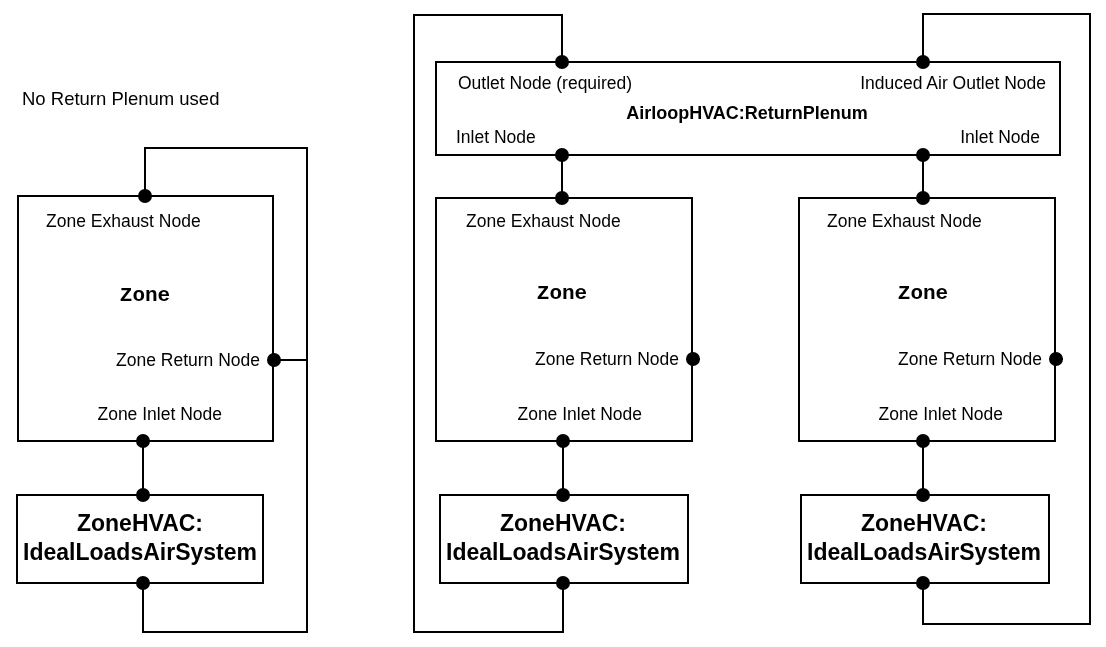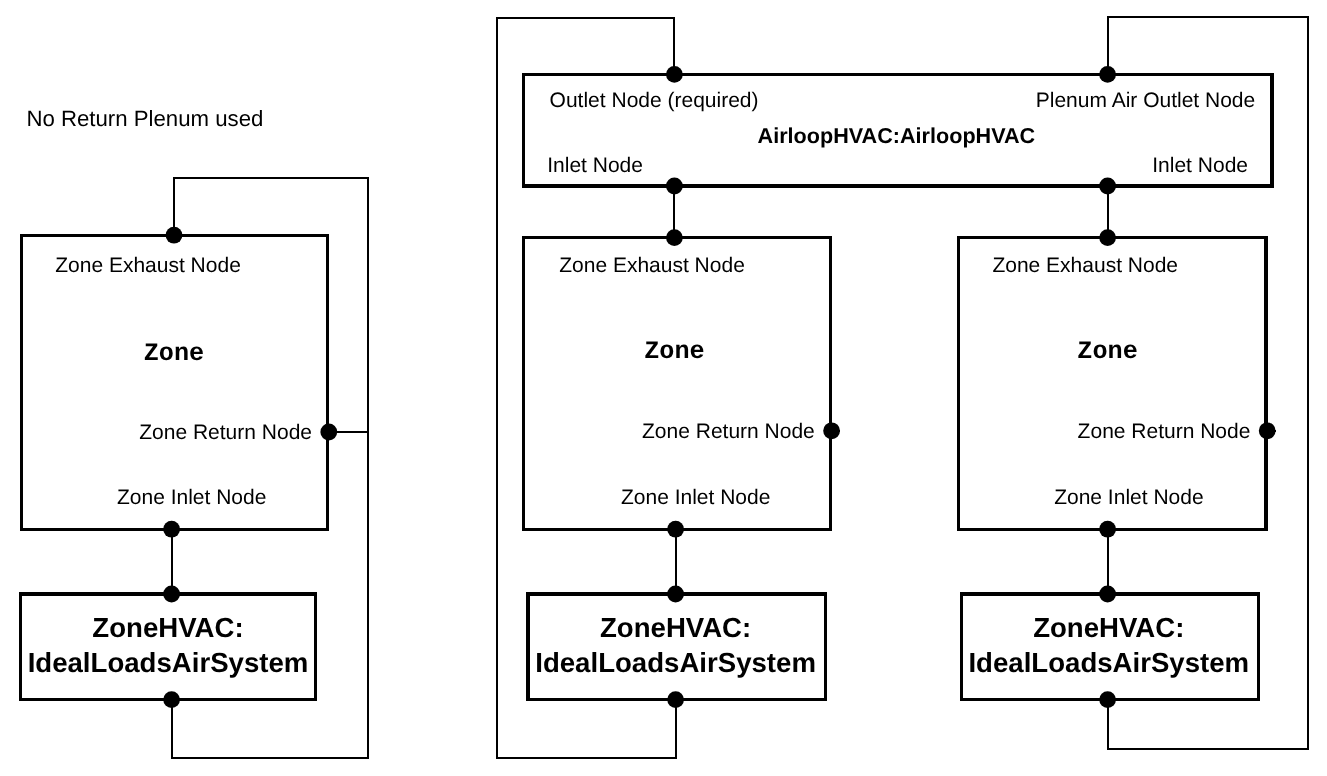--- a/index.html
+++ b/index.html
@@ -141,23 +141,23 @@
   </div>
 
   <div class="node-dot" style="left:145px; top:196px;"></div>
   <div class="node-dot" style="left:274px; top:360px;"></div>
   <div class="node-dot" style="left:143px; top:441px;"></div>
   <div class="node-dot" style="left:143px; top:495px;"></div>
   <div class="node-dot" style="left:143px; top:583px;"></div>
 
   <div class="lbl" style="left:458px; top:73px;">Outlet Node (required)</div>
 
-  <div class="lbl right" style="left:1046px; top:73px;">Plenum Air Outlet Node</div>
-
-  <div class="lbl plenum-title center" style="left:747px; top:103px;">AirloopHVAC:AirloopHVAC</div>
+  <div class="lbl right" style="left:1046px; top:73px;">Induced Air Outlet Node</div>
+
+  <div class="lbl plenum-title center" style="left:747px; top:103px;">AirloopHVAC:ReturnPlenum</div>
 
   <div class="lbl" style="left:456px; top:127px;">Inlet Node</div>
 
   <div class="lbl right" style="left:1040px; top:127px;">Inlet Node</div>
 
   <div class="node-dot" style="left:562px; top:62px;"></div>
   <div class="node-dot" style="left:923px; top:62px;"></div>
   <div class="node-dot" style="left:562px; top:155px;"></div>
   <div class="node-dot" style="left:923px; top:155px;"></div>
 

